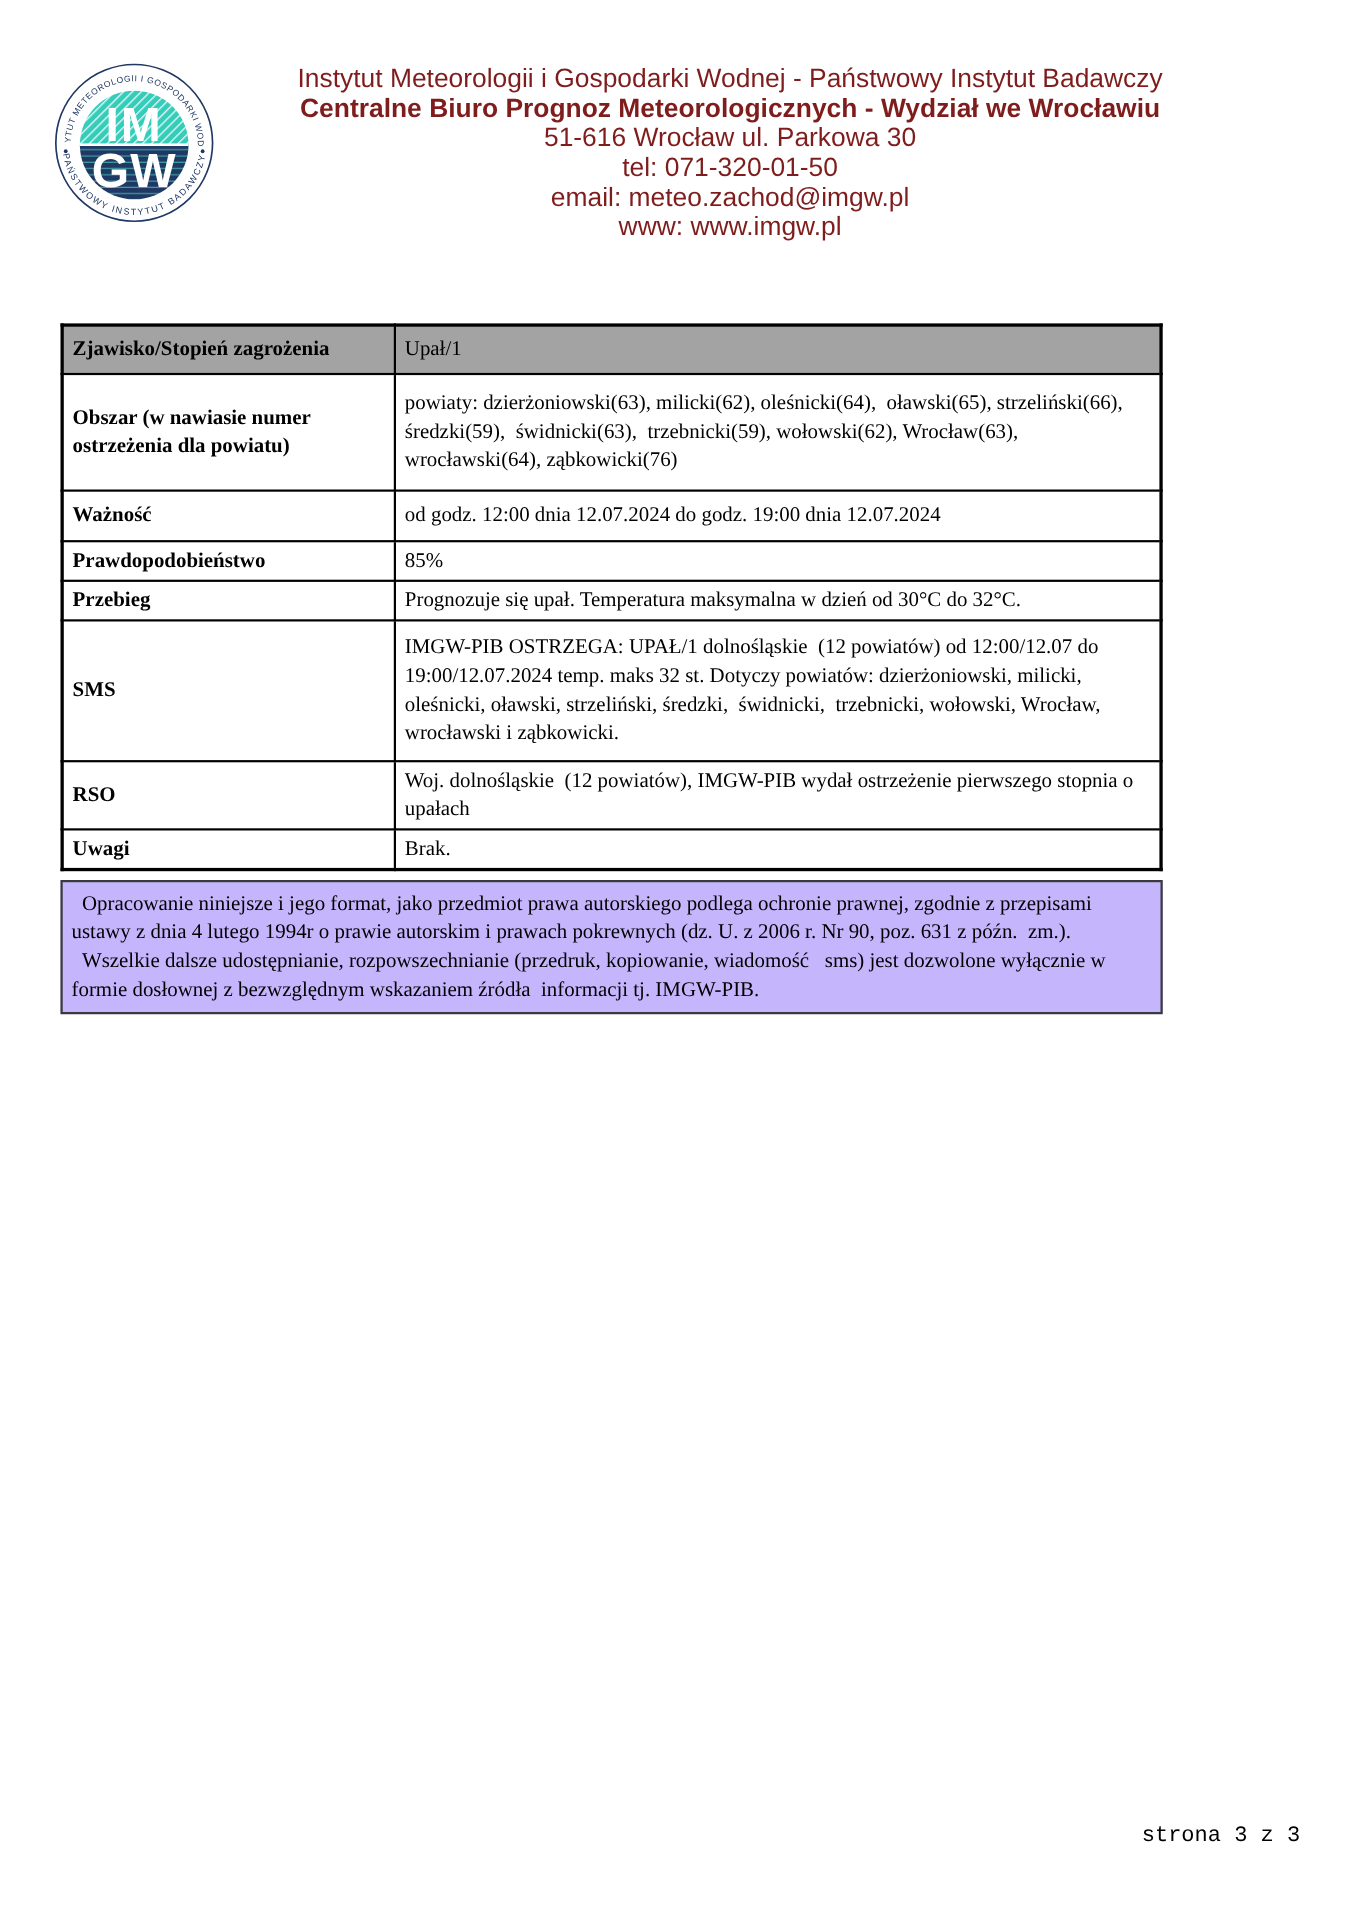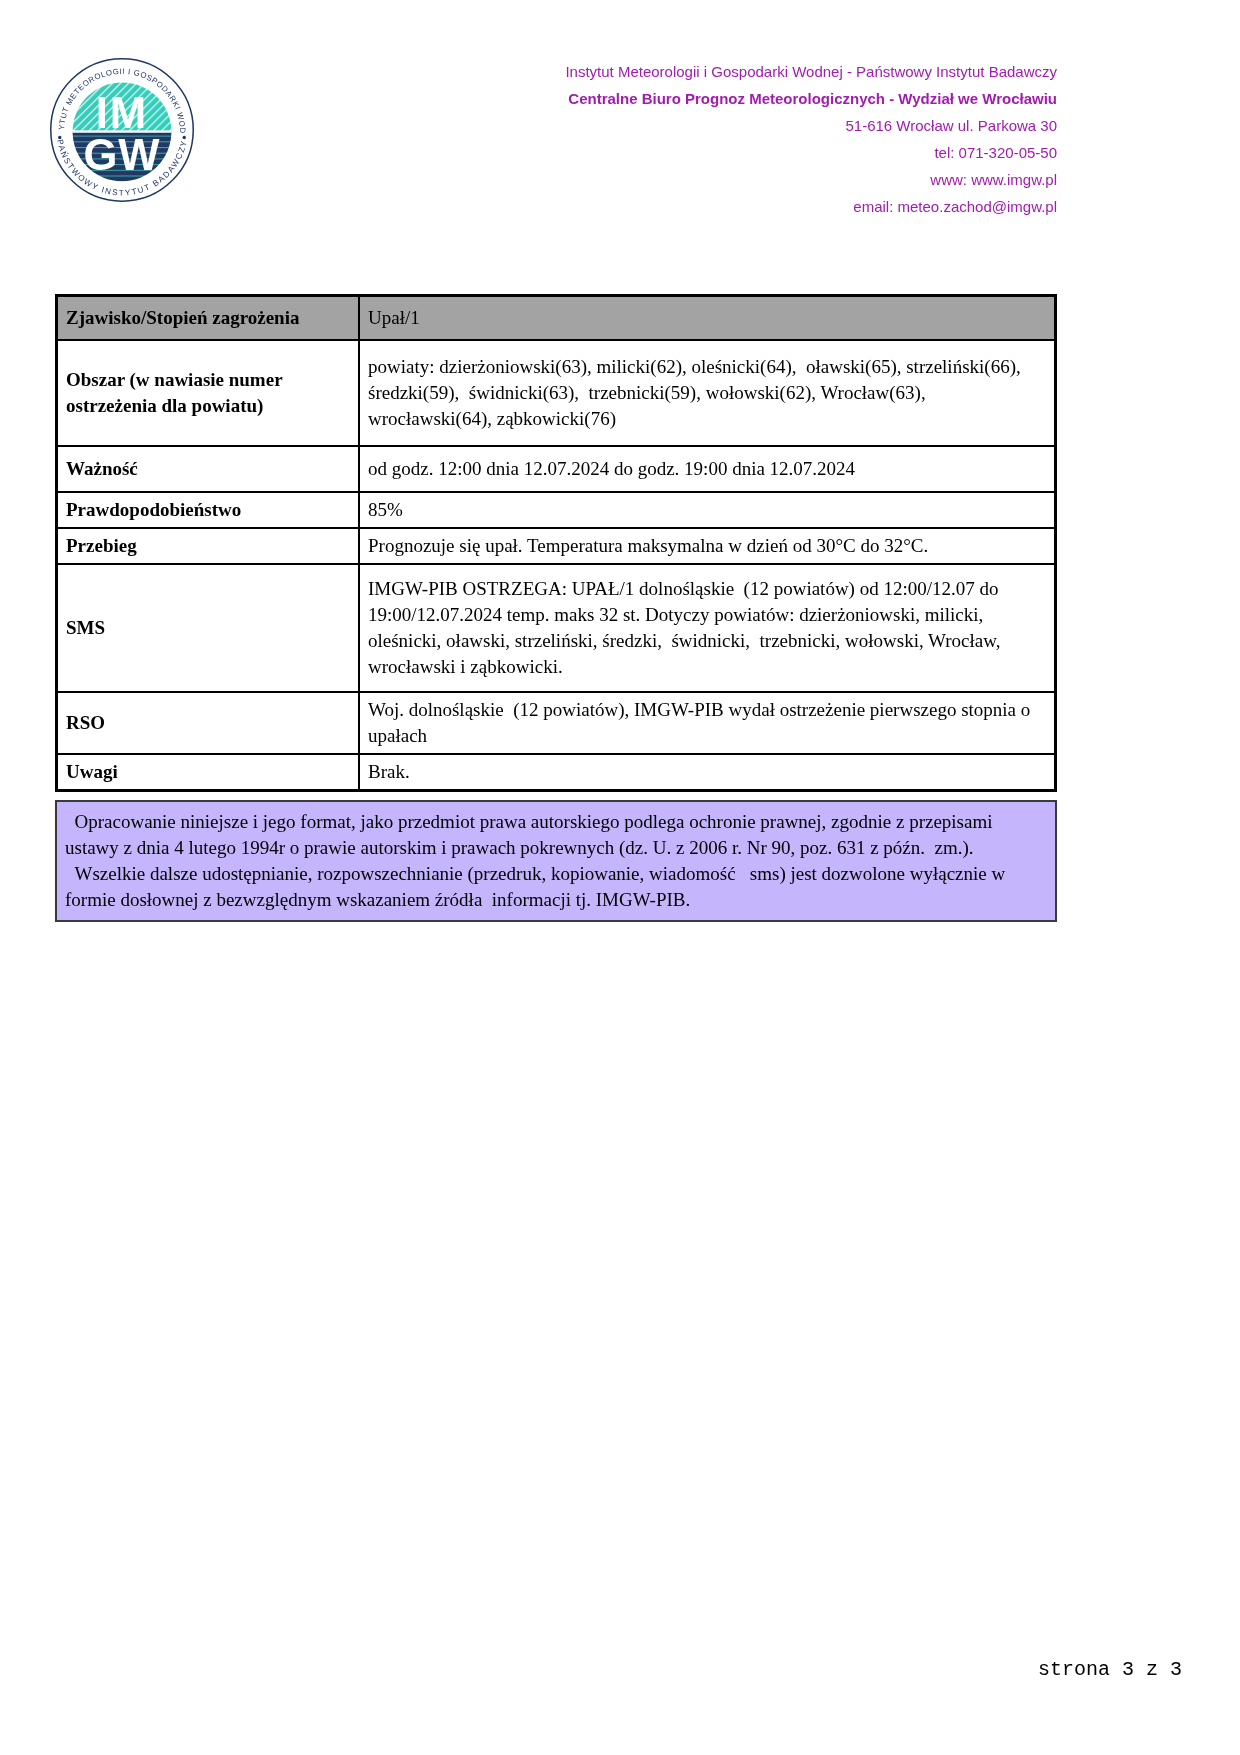--- a/index.html
+++ b/index.html
@@ -18,25 +18,25 @@
     position: absolute;
     left: 46px;
     top: 52px;
     width: 152px;
     height: 170px;
   }
   #org-block {
     position: absolute;
     top: 58px;
     right: 183px;
-    text-align: right;
+    text-align: center;
     font-family: "Liberation Sans", sans-serif;
-    font-size: 15px;
+    font-size: 24px;
     line-height: 27px;
-    color: #a21caf;
+    color: #7f1d1d;
     white-space: nowrap;
   }
   #org-block .bold { font-weight: bold; }
 
   
   #content {
     position: absolute;
     left: 55px;
     top: 294px;
     width: 1002px;
@@ -137,23 +137,23 @@
 
       <circle cx="14.5" cy="90" r="1.8" fill="#1f3864"></circle>
       <circle cx="145.5" cy="90" r="1.8" fill="#1f3864"></circle>
     </svg>
   </div>
 
   <div id="org-block">
     <div>Instytut Meteorologii i Gospodarki Wodnej - Państwowy Instytut Badawczy</div>
     <div class="bold">Centralne Biuro Prognoz Meteorologicznych - Wydział we Wrocławiu</div>
     <div>51-616 Wrocław ul. Parkowa 30</div>
-    <div>tel: 071-320-05-50</div>
+    <div>tel: 071-320-01-50</div>
+    <div>email: meteo.zachod@imgw.pl</div>
     <div>www: www.imgw.pl</div>
-    <div>email: meteo.zachod@imgw.pl</div>
   </div>
 
   <div id="content">
     <table class="warning">
       <tbody>
           <tr class="row-0 highlight">
             <td class="label-cell">Zjawisko/Stopień zagrożenia</td>
             <td class="value-cell">Upał/1</td>
           </tr>
           <tr class="row-1">

